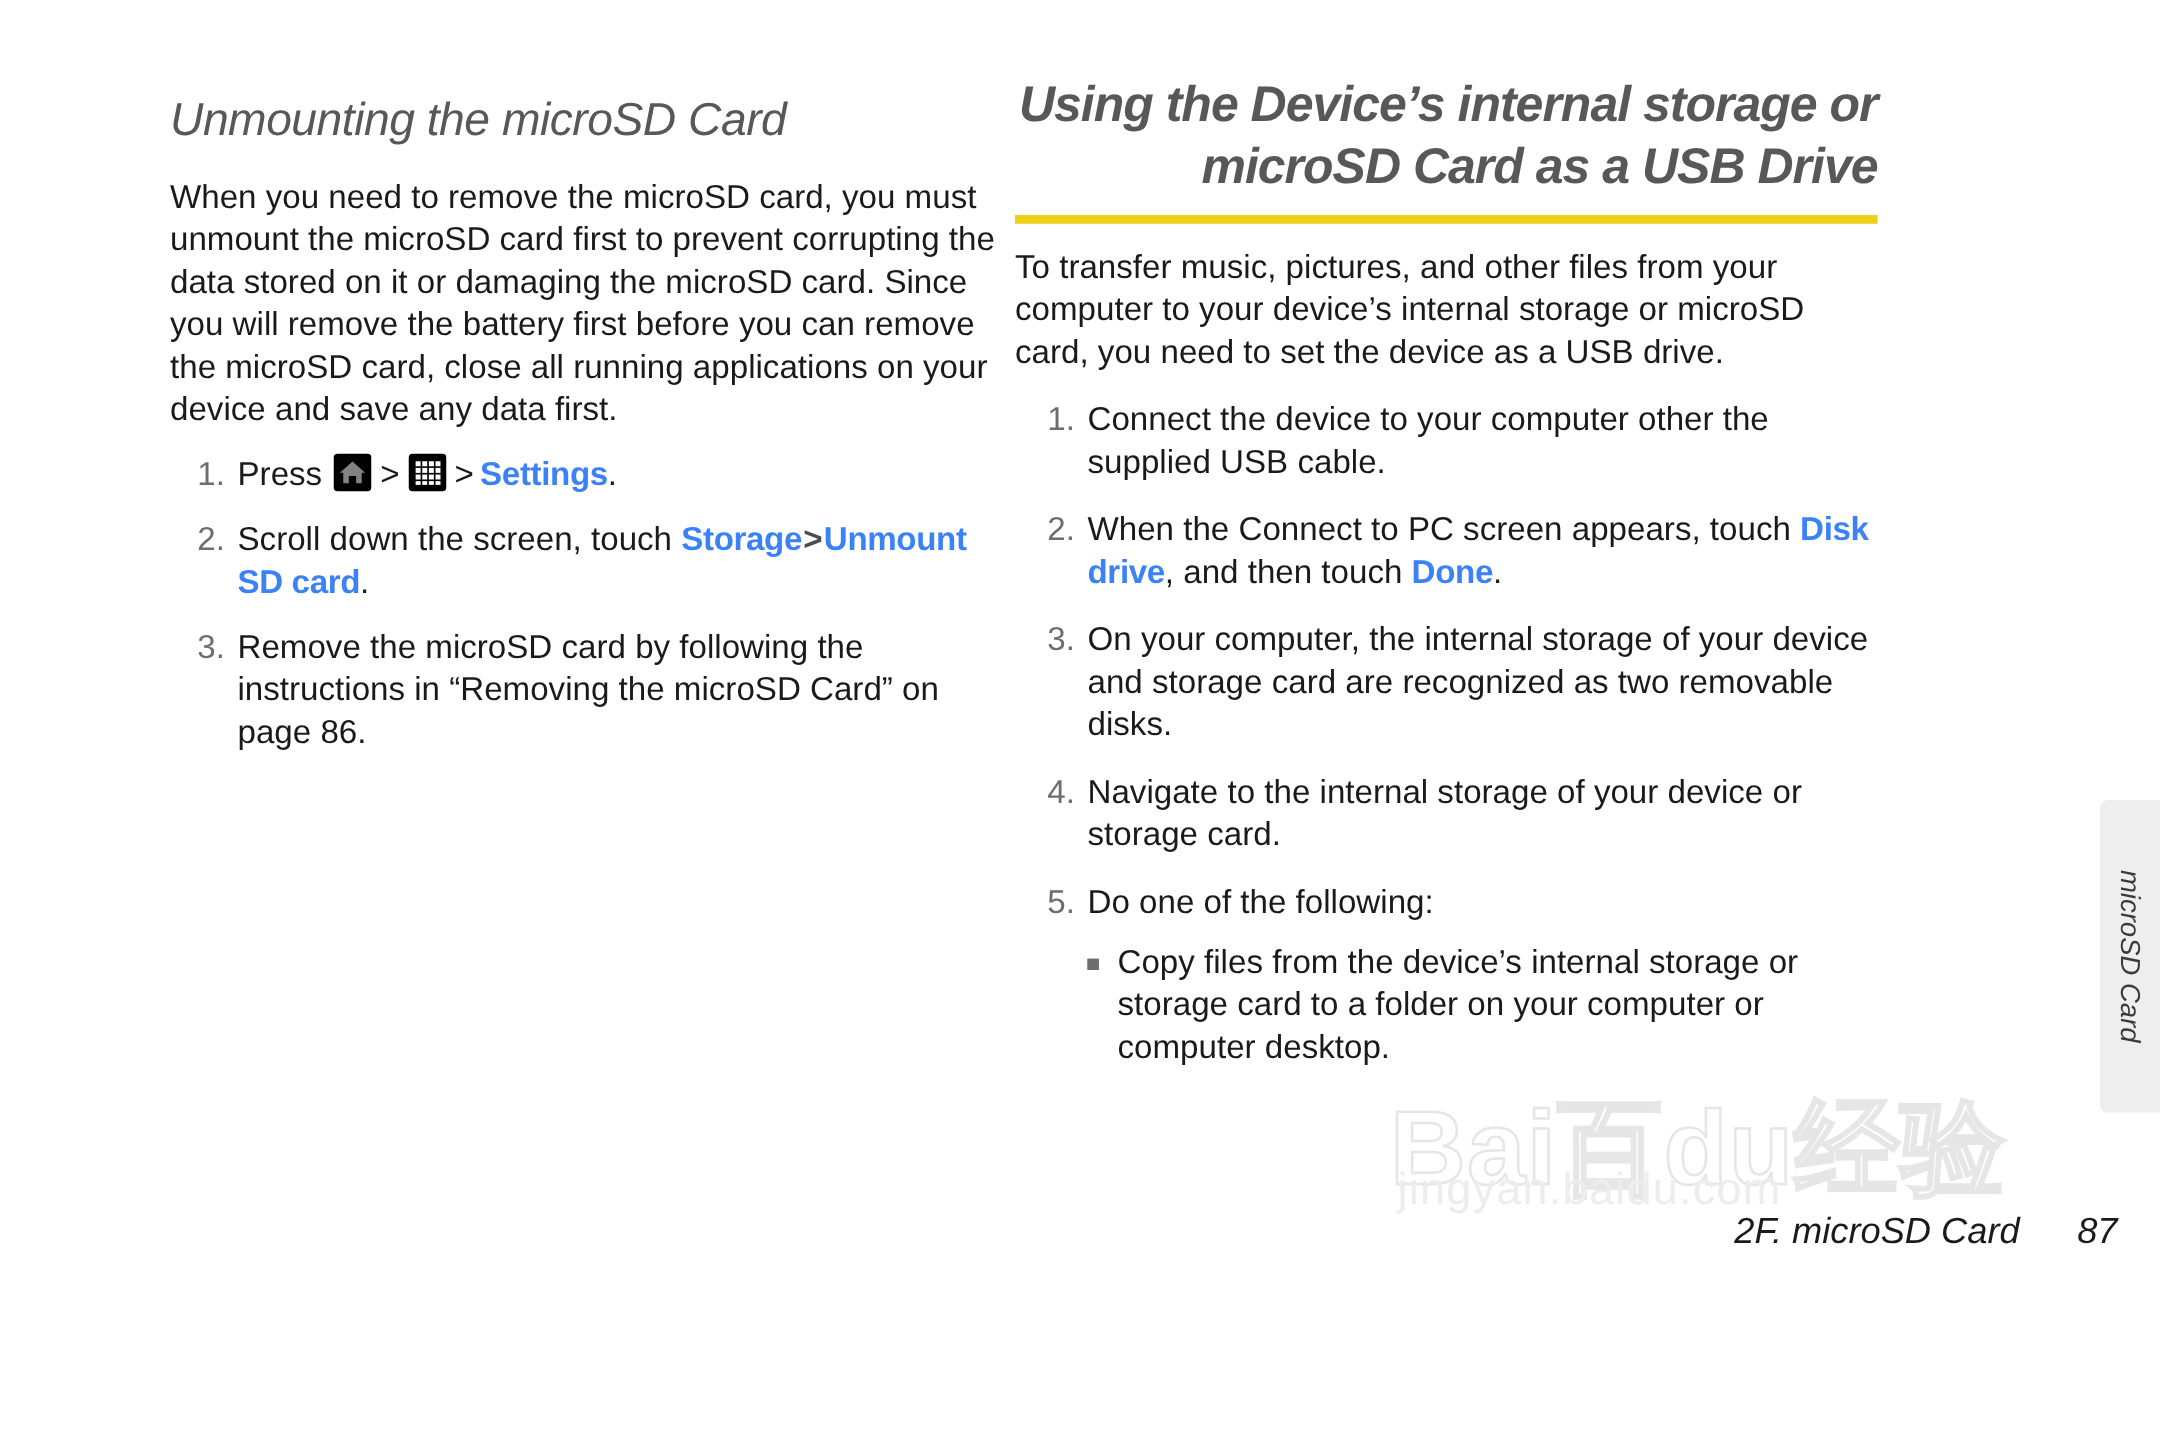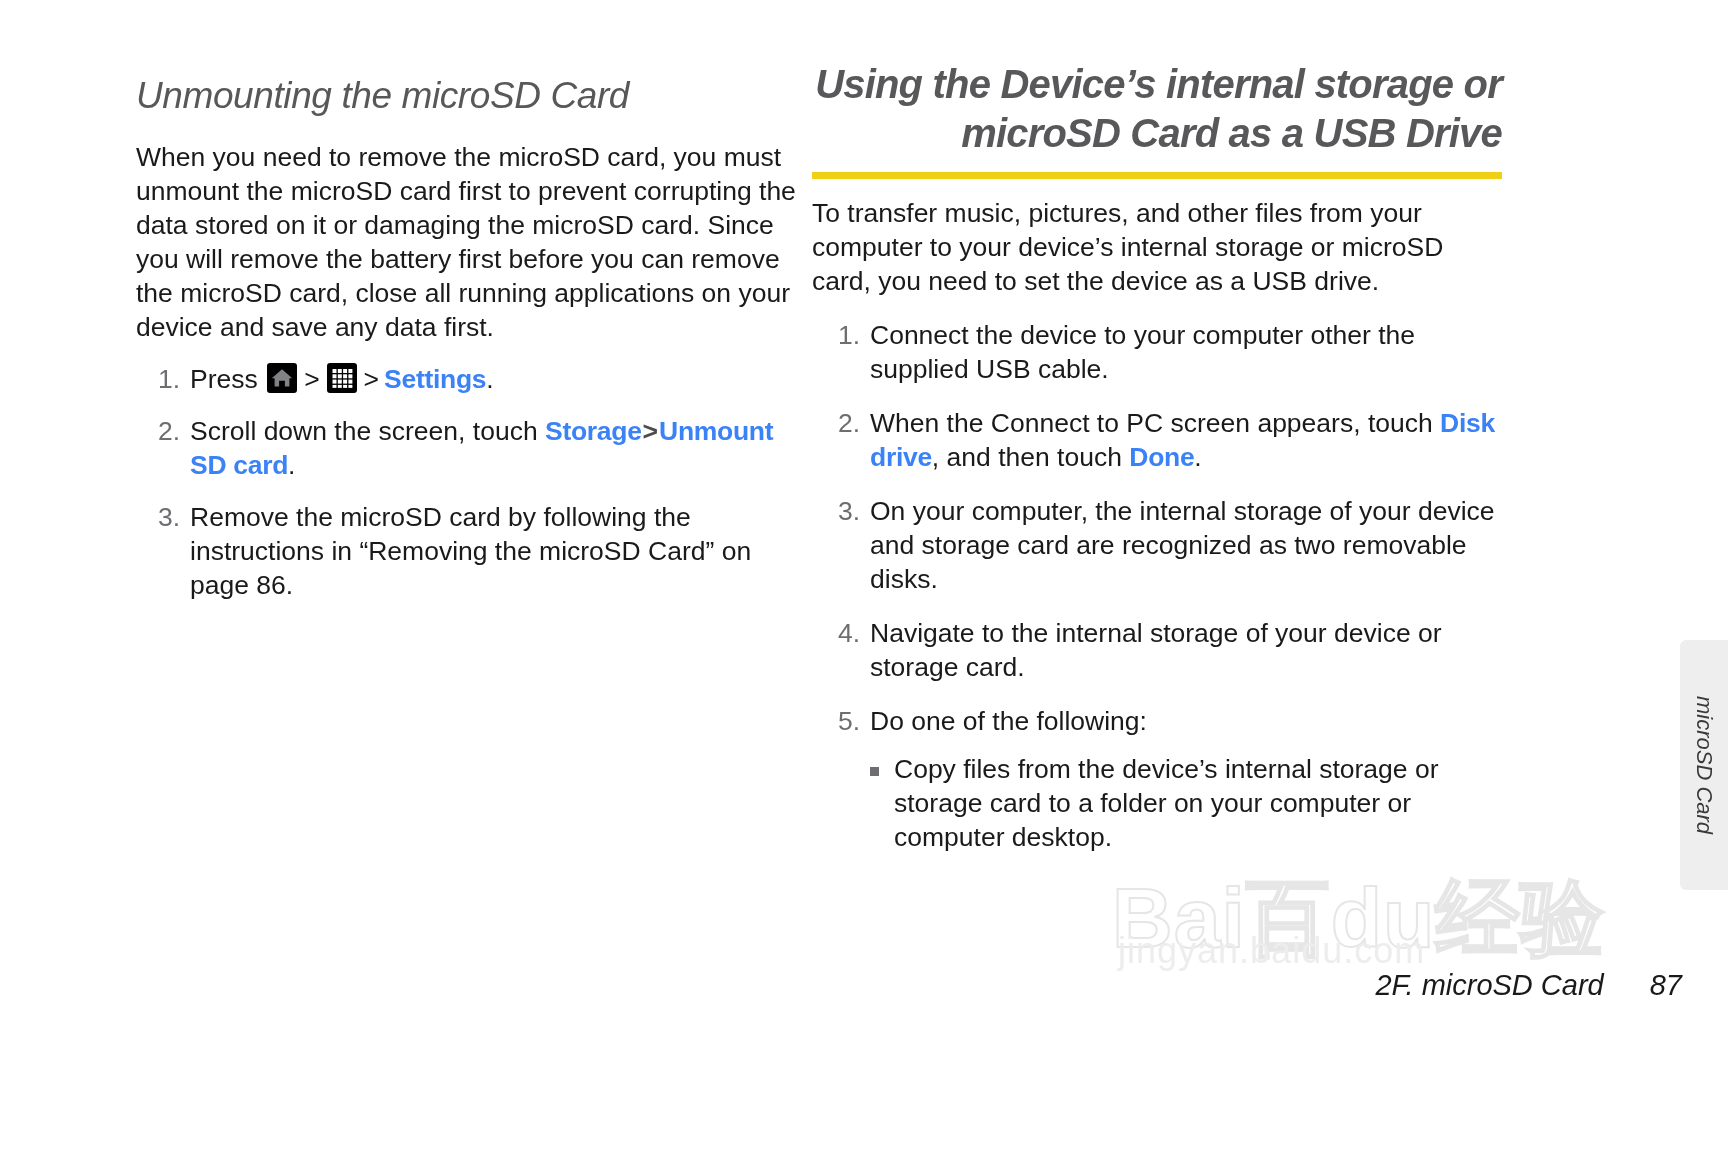--- a/index.html
+++ b/index.html
@@ -163,21 +163,21 @@
     transform: translate(-50%, -50%) rotate(90deg);
     white-space: nowrap;
     font-style: italic;
     font-size: 22px;
     color: #3a3a3a;
   }
 
   
   .footer {
     position: absolute;
-    right: 46px;
+    right: 34px;
     bottom: 150px;
     display: flex;
     align-items: baseline;
     gap: 46px;
     font-style: italic;
     font-size: 29px;
     color: #1a1a1a;
   }
   .footer .pageno { }
 

